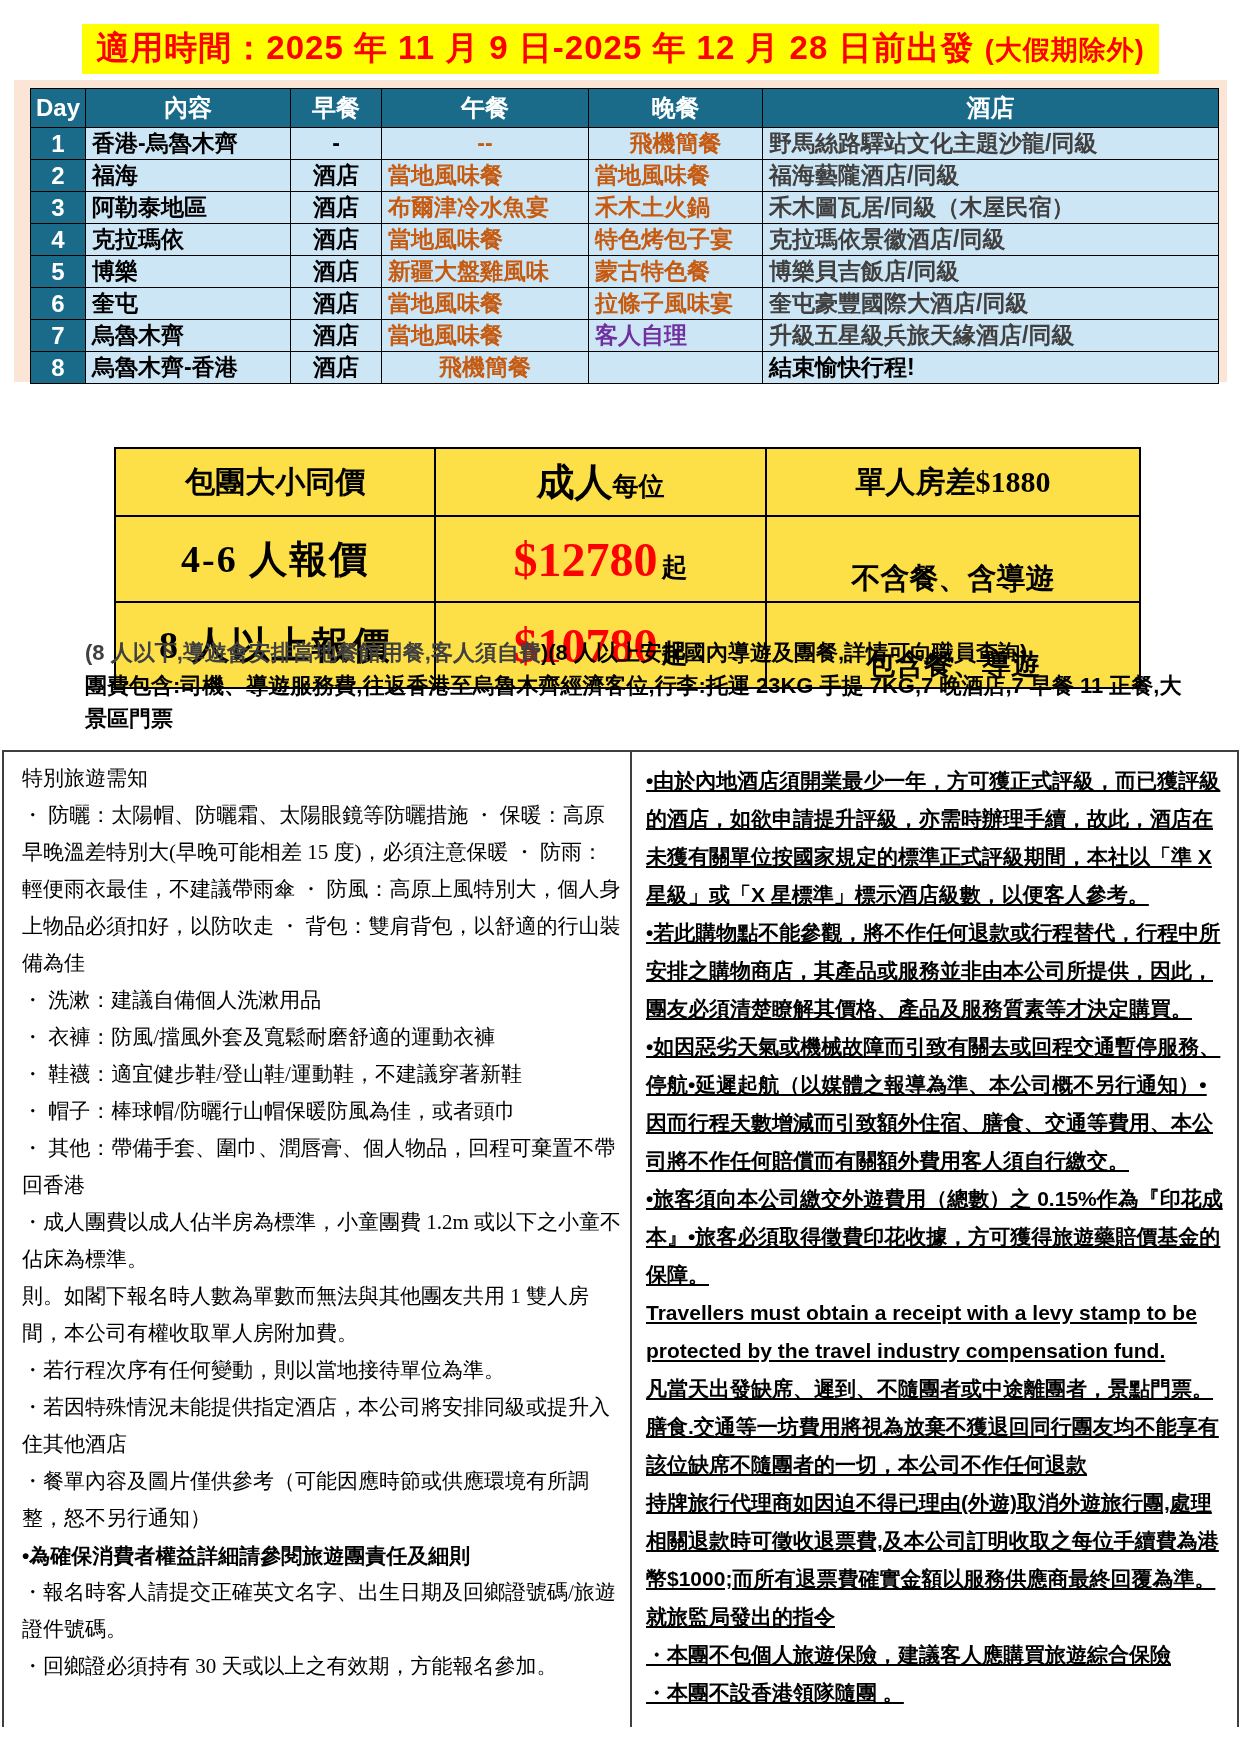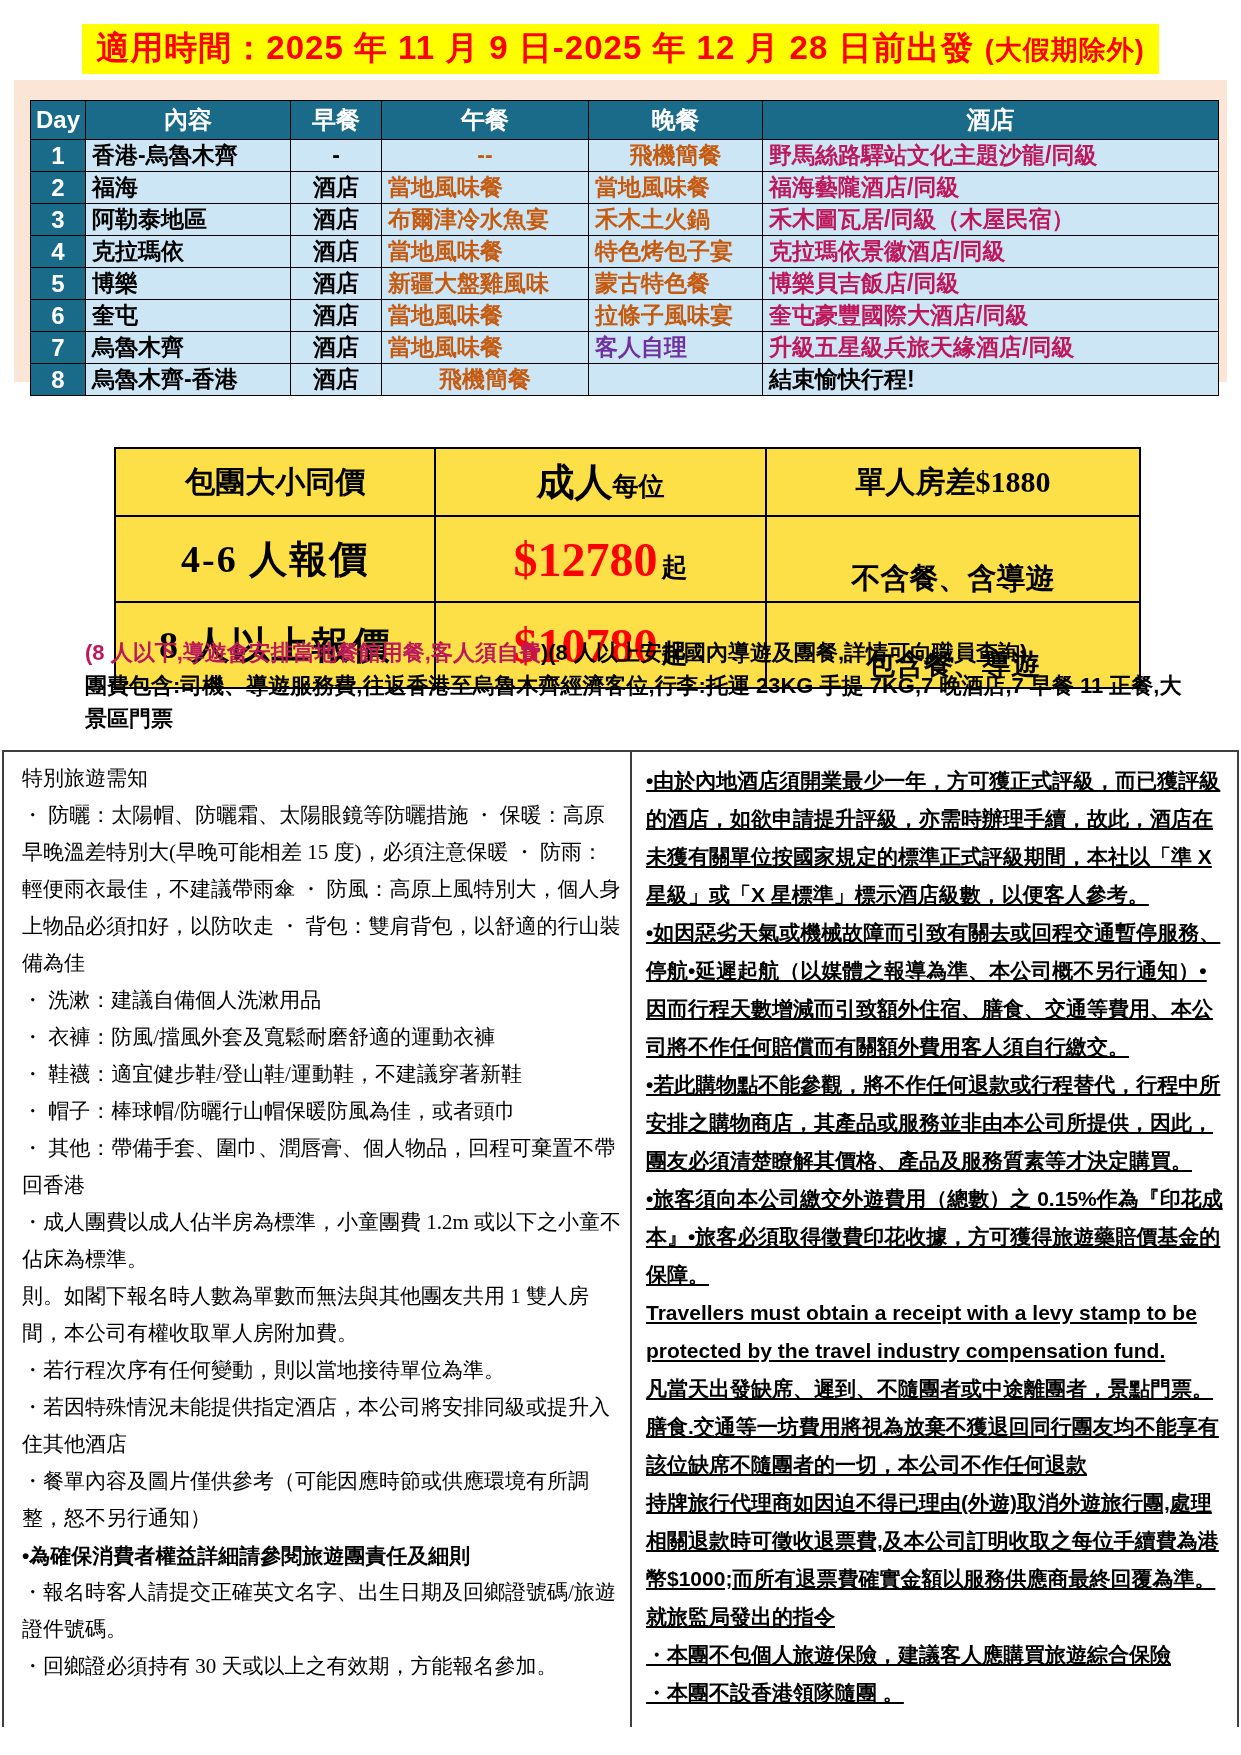--- a/index.html
+++ b/index.html
@@ -7,30 +7,30 @@
         font-family:"Liberation Sans",sans-serif;color:#000;}
 
   
   .banner-wrap{position:absolute;top:24px;left:0;width:1241px;text-align:center;}
   .banner{display:inline-block;background:#ffff00;color:#fe0000;font-weight:bold;
           font-size:33px;line-height:48px;padding:0 14px;letter-spacing:1px;}
   .banner .note{font-size:27px;}
 
   
   .peach{position:absolute;top:80px;left:14px;width:1213px;height:302px;background:#fbe5d6;}
-  table.itin{position:absolute;top:100px;left:30px;width:1188px;border-collapse:collapse;
+  table.itin{position:absolute;top:88px;left:30px;width:1188px;border-collapse:collapse;
              table-layout:fixed;font-family:"Liberation Sans",sans-serif;}
   table.itin th{background:#1a6b8a;color:#ffffff;font-size:24px;font-weight:bold;
                 border:1px solid #000;height:38px;padding:0;}
   table.itin td{border:1px solid #000;background:#cde6f5;font-size:23px;font-weight:bold;
                 height:31px;padding:0 6px;white-space:nowrap;overflow:hidden;}
   table.itin td.day{background:#1a6b8a;color:#ffffff;text-align:center;font-size:24px;}
   .c{text-align:center;}
   .orange{color:#c55a11;}
-  .red{color:#be185d;}
+  .red{color:#404040;}
   .purple{color:#7030a0;}
 
   
   table.price{position:absolute;top:447px;left:114px;width:1027px;border-collapse:collapse;
               font-family:"Liberation Serif",serif;text-align:center;}
   table.price td{border:2px solid #000;font-weight:bold;background:#fde047;padding:2px 4px;}
   .pr-h{height:62px;font-size:30px;}
   .pr-adult-main{font-size:38px;}
   .pr-adult-sub{font-size:26px;}
   .pr-label{font-size:38px;height:80px;letter-spacing:2px;}
@@ -194,22 +194,22 @@
       <p>則。如閣下報名時人數為單數而無法與其他團友共用 1 雙人房間，本公司有權收取單人房附加費。</p>
       <p>・若行程次序有任何變動，則以當地接待單位為準。</p>
       <p>・若因特殊情況未能提供指定酒店，本公司將安排同級或提升入住其他酒店</p>
       <p>・餐單內容及圖片僅供參考（可能因應時節或供應環境有所調整，怒不另行通知）</p>
       <p class="strong">•為確保消費者權益詳細請參閱旅遊團責任及細則</p>
       <p>・報名時客人請提交正確英文名字、出生日期及回鄉證號碼/旅遊證件號碼。</p>
       <p>・回鄉證必須持有 30 天或以上之有效期，方能報名參加。</p>
     </div>
     <div class="col-right">
       <p>•由於內地酒店須開業最少一年，方可獲正式評級，而已獲評級的酒店，如欲申請提升評級，亦需時辦理手續，故此，酒店在未獲有關單位按國家規定的標準正式評級期間，本社以「準 X 星級」或「X 星標準」標示酒店級數，以便客人參考。</p>
+      <p>•若此購物點不能參觀，將不作任何退款或行程替代，行程中所安排之購物商店，其產品或服務並非由本公司所提供，因此，團友必須清楚瞭解其價格、產品及服務質素等才決定購買。</p>
       <p>•如因惡劣天氣或機械故障而引致有關去或回程交通暫停服務、停航•延遲起航（以媒體之報導為準、本公司概不另行通知）•因而行程天數增減而引致額外住宿、膳食、交通等費用、本公司將不作任何賠償而有關額外費用客人須自行繳交。</p>
-      <p>•若此購物點不能參觀，將不作任何退款或行程替代，行程中所安排之購物商店，其產品或服務並非由本公司所提供，因此，團友必須清楚瞭解其價格、產品及服務質素等才決定購買。</p>
       <p>•旅客須向本公司繳交外遊費用（總數）之 0.15%作為『印花成本』•旅客必須取得徵費印花收據，方可獲得旅遊藥賠價基金的保障。</p>
       <p>Travellers must obtain a receipt with a levy stamp to be protected by the travel industry compensation fund.</p>
       <p>凡當天出發缺席、遲到、不隨團者或中途離團者，景點門票。膳食.交通等一坊費用將視為放棄不獲退回同行團友均不能享有該位缺席不隨團者的一切，本公司不作任何退款</p>
       <p>持牌旅行代理商如因迫不得已理由(外遊)取消外遊旅行團,處理相關退款時可徵收退票費,及本公司訂明收取之每位手續費為港幣$1000;而所有退票費確實金額以服務供應商最終回覆為準。就旅監局發出的指令</p>
       <p>・本團不包個人旅遊保險，建議客人應購買旅遊綜合保險</p>
       <p>・本團不設香港領隊隨團 。</p>
     </div>
   </div>
 
 </div>

